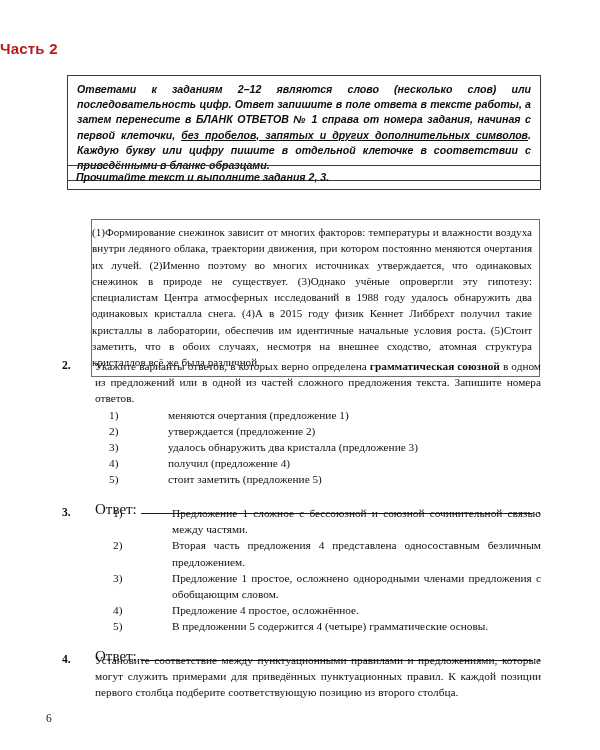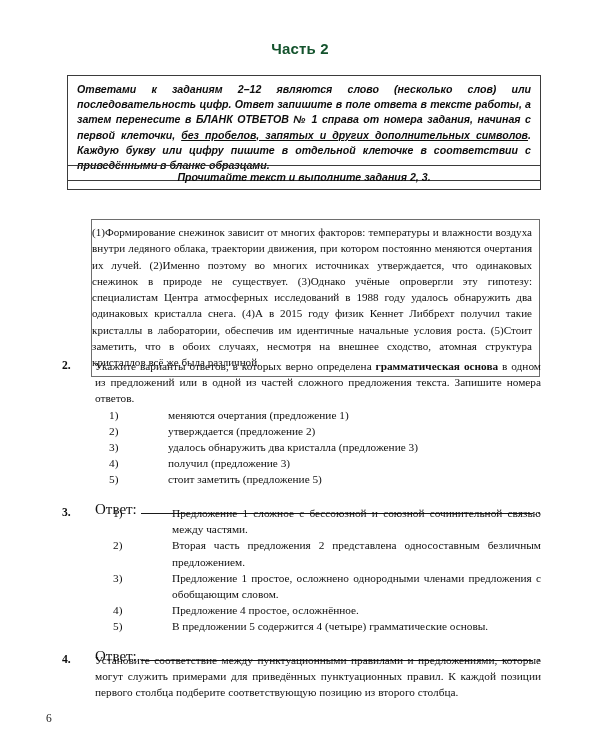--- a/index.html
+++ b/index.html
@@ -21,26 +21,25 @@
     height: 750px;
     box-sizing: border-box;
   }
 
   
   .part-title {
     position: absolute;
     left: 0;
     top: 40px;
     width: 600px;
-    text-align: center;
     font-family: "Liberation Sans", "DejaVu Sans", sans-serif;
     font-weight: bold;
     font-size: 15px;
     letter-spacing: 0.2px;
-    color: #14532d;
+    color: #b91c1c;
   }
 
   
   .instr-box {
     position: absolute;
     left: 67px;
     top: 75px;
     width: 474px;
     box-sizing: border-box;
     border: 1px solid #3b3b3b;
@@ -60,21 +59,20 @@
 
   
   .read-strip {
     position: absolute;
     left: 67px;
     top: 165px;
     width: 474px;
     box-sizing: border-box;
     border: 1px solid #3b3b3b;
     padding: 4px 8px 5px 8px;
-    text-align: center;
     font-family: "Liberation Sans", "DejaVu Sans", sans-serif;
     font-style: italic;
     font-weight: bold;
     font-size: 10.6px;
     line-height: 14px;
     color: #0d0d0d;
   }
 
   
   .passage-box {
@@ -205,37 +203,37 @@
     <span>Прочитайте текст и выполните задания 2, 3.</span>
   </div>
 
   <div class="passage-box">
     <span>(1)Формирование снежинок зависит от многих факторов: температуры и влажности воздуха внутри ледяного облака, траектории движения, при котором постоянно меняются очертания их лучей. (2)Именно поэтому во многих источниках утверждается, что одинаковых снежинок в природе не существует. (3)Однако учёные опровергли эту гипотезу: специалистам Центра атмосферных исследований в 1988 году удалось обнаружить два одинаковых кристалла снега. (4)А в 2015 году физик Кеннет Либбрехт получил такие кристаллы в лаборатории, обеспечив им идентичные начальные условия роста. (5)Стоит заметить, что в обоих случаях, несмотря на внешнее сходство, атомная структура кристаллов всё же была различной.</span>
   </div>
 
   <div class="task" style="top:358px;">
     <div class="task-num">2.</div>
     <div class="task-body">
-      <div class="task-stem"><span>Укажите варианты ответов, в которых верно определена </span><b>грамматическая основа</b><span> в одном из предложений или в одной из частей сложного предложения текста. Запишите номера ответов.</span></div>
+      <div class="task-stem"><span>Укажите варианты ответов, в которых верно определена </span><b>грамматическая союзной</b><span> в одном из предложений или в одной из частей сложного предложения текста. Запишите номера ответов.</span></div>
       <ul class="opt-list">
         <li class="opt opt-indent-a">
           <span class="opt-marker">1)</span>
           <span class="opt-text">меняются очертания (предложение 1)</span>
         </li>
         <li class="opt opt-indent-a">
           <span class="opt-marker">2)</span>
           <span class="opt-text">утверждается (предложение 2)</span>
         </li>
         <li class="opt opt-indent-a">
           <span class="opt-marker">3)</span>
           <span class="opt-text">удалось обнаружить два кристалла (предложение 3)</span>
         </li>
         <li class="opt opt-indent-a">
           <span class="opt-marker">4)</span>
-          <span class="opt-text">получил (предложение 3)</span>
+          <span class="opt-text">получил (предложение 4)</span>
         </li>
         <li class="opt opt-indent-a">
           <span class="opt-marker">5)</span>
           <span class="opt-text">стоит заметить (предложение 5)</span>
         </li>
       </ul>
       <div class="answer-row">
         <span class="answer-label">Ответ:</span>
         <span class="answer-line"></span>
         <span class="answer-dot">.</span>
@@ -246,21 +244,21 @@
   <div class="task" style="top:505px;">
     <div class="task-num">3.</div>
     <div class="task-body">
       <ul class="opt-list">
         <li class="opt opt-indent-b">
           <span class="opt-marker">1)</span>
           <span class="opt-text">Предложение 1 сложное с бессоюзной и союзной сочинительной связью между частями.</span>
         </li>
         <li class="opt opt-indent-b">
           <span class="opt-marker">2)</span>
-          <span class="opt-text">Вторая часть предложения 2 представлена односоставным безличным предложением.</span>
+          <span class="opt-text">Вторая часть предложения 4 представлена односоставным безличным предложением.</span>
         </li>
         <li class="opt opt-indent-b">
           <span class="opt-marker">3)</span>
           <span class="opt-text">Предложение 1 простое, осложнено однородными членами предложения с обобщающим словом.</span>
         </li>
         <li class="opt opt-indent-b">
           <span class="opt-marker">4)</span>
           <span class="opt-text">Предложение 4 простое, осложнённое.</span>
         </li>
         <li class="opt opt-indent-b">

